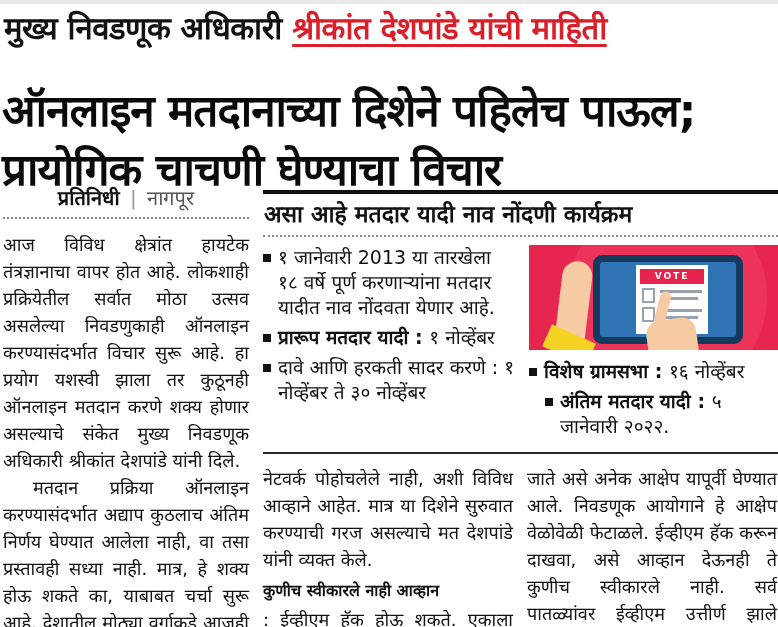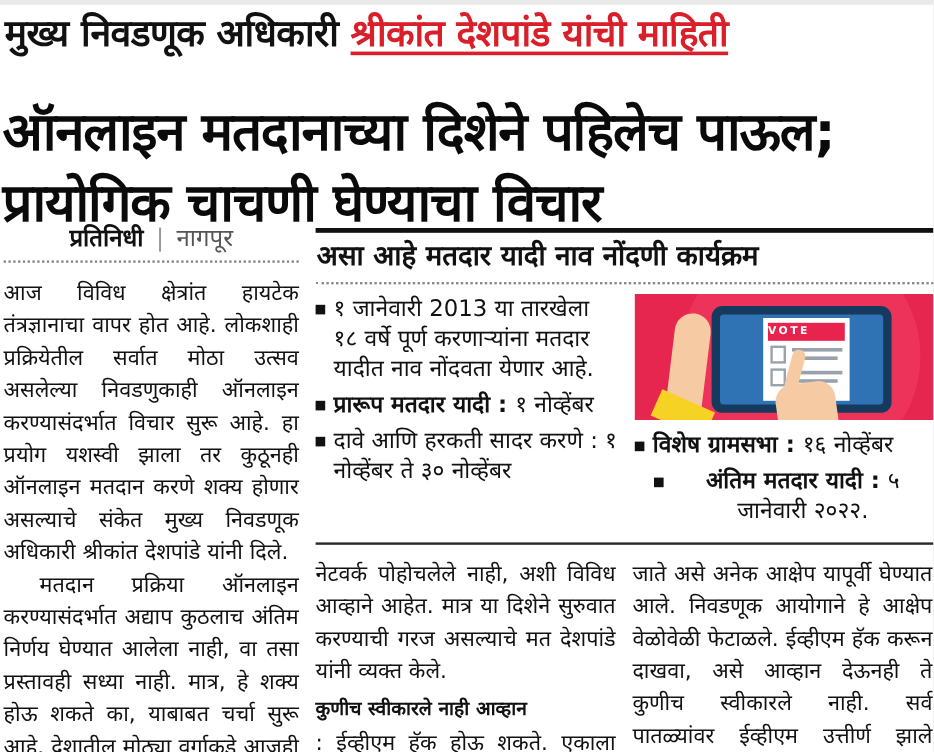--- a/index.html
+++ b/index.html
@@ -30,39 +30,39 @@
   .right-region{position:absolute;left:263px;top:186px;width:515px;}
   .topline{height:4px;background:#101010;}
   .box-title{font-size:23px;font-weight:700;margin:0;padding:6px 0 7px 1px;line-height:28px;}
   .box-body{display:flex;gap:14px;padding-top:8px;height:205px;}
   .col-a{width:252px;}
   .col-b{width:249px;}
   
   .blt{display:flex;gap:7px;font-size:19px;line-height:25px;margin:0 0 5px 0;}
   .blt .marker{flex:0 0 auto;width:8px;height:8px;background:#111;margin-top:9px;}
   .blt .b{font-weight:700;}
-  .blt.indent{margin-left:16px;text-align:center;}
+  .blt.indent{margin-left:16px;}
   .col-b .blist{margin-top:9px;}
   
   .midrule{border:0;border-top:2px solid #2a2a2a;margin:2px 0 0 0;}
   
   .bottom-cols{display:flex;gap:14px;padding-top:11px;}
   .bottom-cols .bcol{width:250px;}
   .subhead{font-size:16px;font-weight:700;margin:5px 0 2px 0;line-height:26px;}
   
   .illus{position:relative;width:249px;height:105px;background:#e72650;overflow:hidden;}
   .illus .circle{position:absolute;left:38px;top:-48px;width:200px;height:200px;
     border-radius:50%;background:#ee335b;}
   .tablet{position:absolute;left:64px;top:10px;width:150px;height:89px;
     background:#163a5e;border-radius:9px;}
   .screen{position:absolute;left:7px;top:7px;right:7px;bottom:7px;
     background:#2f73b4;border-radius:3px;}
   .ballot{position:absolute;left:36px;top:3px;width:72px;height:69px;background:#ffffff;}
   .vote-band{margin:4px;height:15px;background:#e8234e;color:#fff;
-    font-size:9px;font-weight:700;line-height:15px;letter-spacing:2px;}
+    font-size:9px;font-weight:700;text-align:center;line-height:15px;letter-spacing:2px;}
   .ballot-row{display:flex;gap:5px;margin:4px 6px 0 6px;align-items:flex-start;}
   .chk{width:12px;height:11px;border:2px solid #9aa3ad;background:#fff;}
   .rowlines{display:flex;flex-direction:column;gap:4px;padding-top:2px;}
   .rowlines i{display:block;height:3px;background:#98a1ac;}
   .l1{width:42px;} .l2{width:38px;}
   .hand-left{position:absolute;left:30px;top:16px;width:30px;height:84px;
     background:#f6cba4;border-radius:15px 15px 5px 5px;transform:rotate(7deg);}
   .sleeve{position:absolute;left:16px;top:88px;width:48px;height:24px;
     background:#f5d223;transform:rotate(24deg);}
   .finger{position:absolute;left:128px;top:46px;width:11px;height:36px;

